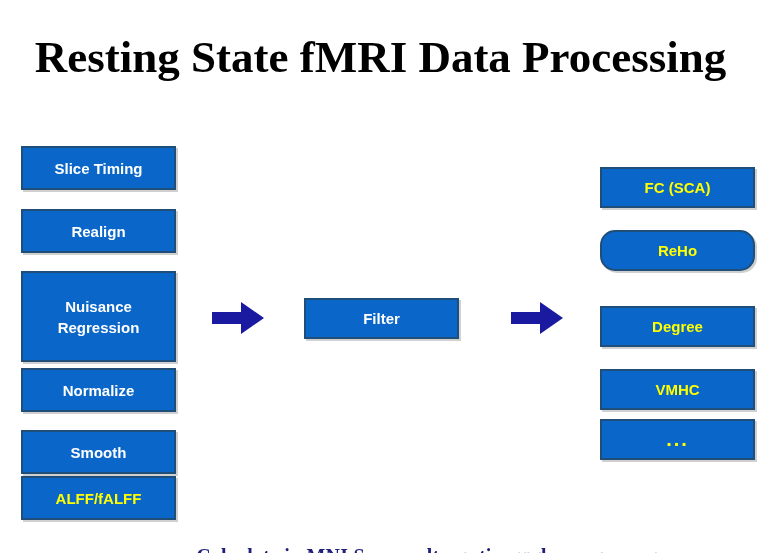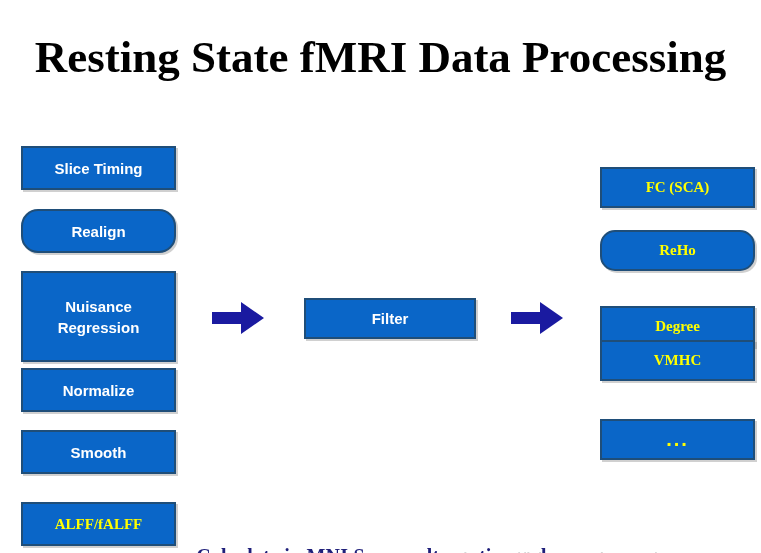--- a/index.html
+++ b/index.html
@@ -44,21 +44,21 @@
     justify-content: center;
     text-align: center;
     font-family: "Liberation Sans", sans-serif;
     font-weight: bold;
     font-size: 15px;
     line-height: 21px;
     color: #ffffff;
     white-space: pre-line;
     user-select: none;
   }
-  .pbox.yellow { color: #ffff00; font-family: Liberation Serif, serif; }
+  .pbox.yellow { color: #ffff00; }
   .pbox.dots   { color: #ffff00; letter-spacing: 2px; font-size: 20px; }
 
   
   .col-left  { left: 21px;  width: 155px; }
   
   .col-right { left: 600px; width: 155px; }
 
   
   .arrow {
     position: absolute;
@@ -103,35 +103,35 @@
 </style>
 </head>
 <body>
 
 <div id="slide">
 
   <div id="slide-title">Resting State fMRI Data Processing</div>
 
   <div id="left-column">
       <div class="pbox col-left" style="top: 122px; height: 44px;"><span>Slice Timing</span></div>
-      <div class="pbox col-left" style="top: 185px; height: 44px; border-radius: 17px;"><span>Realign</span></div>
+      <div class="pbox col-left" style="top: 185px; height: 44px;"><span>Realign</span></div>
       <div class="pbox col-left" style="top: 247px; height: 91px;"><span>Nuisance
 Regression</span></div>
       <div class="pbox col-left" style="top: 344px; height: 44px; justify-content: center;"><span>Normalize</span></div>
       <div class="pbox col-left" style="top: 406px; height: 44px;"><span>Smooth</span></div>
-      <div class="pbox col-left yellow" style="top: 478px; height: 44px;"><span>ALFF/fALFF</span></div>
+      <div class="pbox col-left yellow" style="top: 452px; height: 44px;"><span>ALFF/fALFF</span></div>
     </div>
   <div id="center-column">
-      <div class="pbox " style="top: 274px; height: 41px; left: 304px; width: 172px;"><span>Filter</span></div>
+      <div class="pbox " style="top: 274px; height: 41px; left: 304px; width: 155px;"><span>Filter</span></div>
     </div>
   <div id="right-column">
       <div class="pbox col-right yellow" style="top: 143px; height: 41px;"><span>FC (SCA)</span></div>
       <div class="pbox col-right yellow" style="top: 206px; height: 41px; border-radius: 15px;"><span>ReHo</span></div>
       <div class="pbox col-right yellow" style="top: 282px; height: 41px;"><span>Degree</span></div>
-      <div class="pbox col-right yellow" style="top: 316px; height: 41px;"><span>VMHC</span></div>
+      <div class="pbox col-right yellow" style="top: 345px; height: 41px;"><span>VMHC</span></div>
       <div class="pbox col-right dots" style="top: 395px; height: 41px;"><span>...</span></div>
     </div>
   <div id="arrow-layer">
       <div class="arrow" style="left: 212px; top: 277px;">
         <svg viewBox="0 0 52 34" xmlns="http://www.w3.org/2000/svg" aria-hidden="true">
           <polygon points="0,11 29,11 29,1 52,17 29,33 29,23 0,23" fill="#1a1aa0"></polygon>
         </svg>
       </div>
       <div class="arrow" style="left: 511px; top: 277px;">
         <svg viewBox="0 0 52 34" xmlns="http://www.w3.org/2000/svg" aria-hidden="true">

